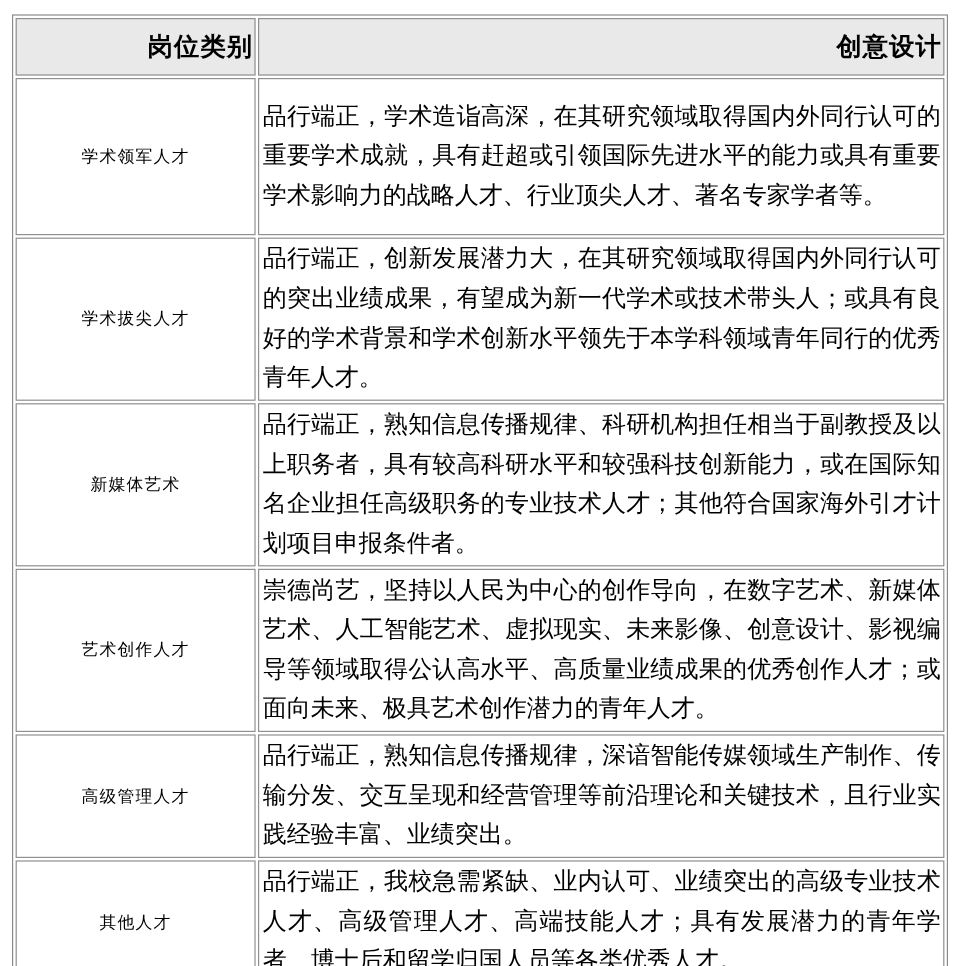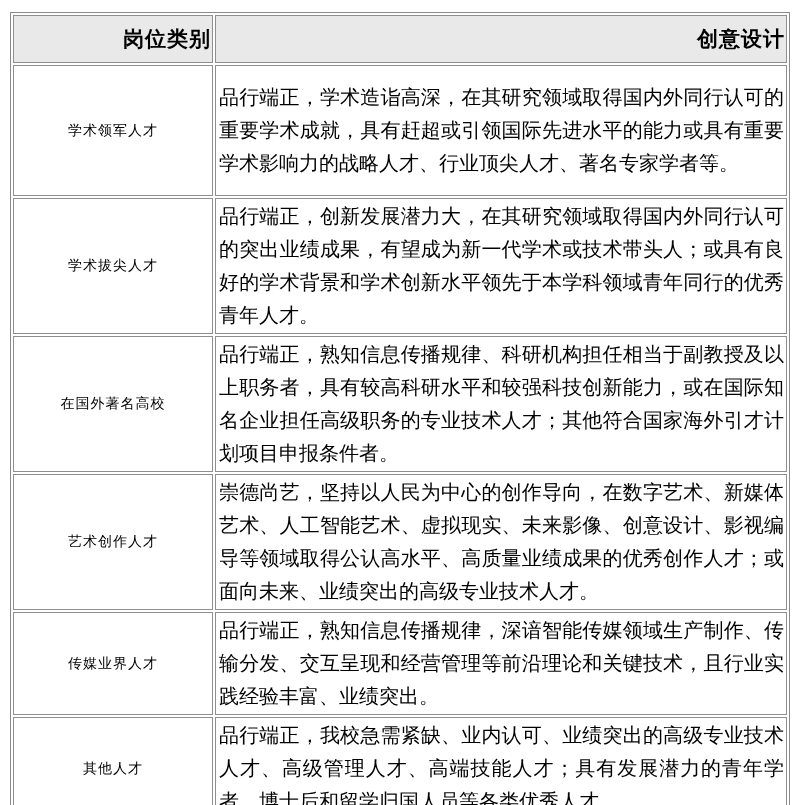--- a/index.html
+++ b/index.html
@@ -79,29 +79,29 @@
     <tbody>
       <tr class="row-0">
         <td class="category-cell">学术领军人才</td>
         <td class="condition-cell">品行端正，学术造诣高深，在其研究领域取得国内外同行认可的重要学术成就，具有赶超或引领国际先进水平的能力或具有重要学术影响力的战略人才、行业顶尖人才、著名专家学者等。</td>
       </tr>
       <tr class="row-1">
         <td class="category-cell">学术拔尖人才</td>
         <td class="condition-cell">品行端正，创新发展潜力大，在其研究领域取得国内外同行认可的突出业绩成果，有望成为新一代学术或技术带头人；或具有良好的学术背景和学术创新水平领先于本学科领域青年同行的优秀青年人才。</td>
       </tr>
       <tr class="row-2">
-        <td class="category-cell">在国外著名高校</td>
+        <td class="category-cell">新媒体艺术</td>
         <td class="condition-cell">品行端正，熟知信息传播规律、科研机构担任相当于副教授及以上职务者，具有较高科研水平和较强科技创新能力，或在国际知名企业担任高级职务的专业技术人才；其他符合国家海外引才计划项目申报条件者。</td>
       </tr>
       <tr class="row-3">
         <td class="category-cell">艺术创作人才</td>
-        <td class="condition-cell">崇德尚艺，坚持以人民为中心的创作导向，在数字艺术、新媒体艺术、人工智能艺术、虚拟现实、未来影像、创意设计、影视编导等领域取得公认高水平、高质量业绩成果的优秀创作人才；或面向未来、业绩突出的高级专业技术人才。</td>
+        <td class="condition-cell">崇德尚艺，坚持以人民为中心的创作导向，在数字艺术、新媒体艺术、人工智能艺术、虚拟现实、未来影像、创意设计、影视编导等领域取得公认高水平、高质量业绩成果的优秀创作人才；或面向未来、极具艺术创作潜力的青年人才。</td>
       </tr>
       <tr class="row-4">
-        <td class="category-cell">传媒业界人才</td>
+        <td class="category-cell">高级管理人才</td>
         <td class="condition-cell">品行端正，熟知信息传播规律，深谙智能传媒领域生产制作、传输分发、交互呈现和经营管理等前沿理论和关键技术，且行业实践经验丰富、业绩突出。</td>
       </tr>
       <tr class="row-5">
         <td class="category-cell">其他人才</td>
         <td class="condition-cell">品行端正，我校急需紧缺、业内认可、业绩突出的高级专业技术人才、高级管理人才、高端技能人才；具有发展潜力的青年学者、博士后和留学归国人员等各类优秀人才。</td>
       </tr>
     </tbody>
   </table>
 </div>
 

